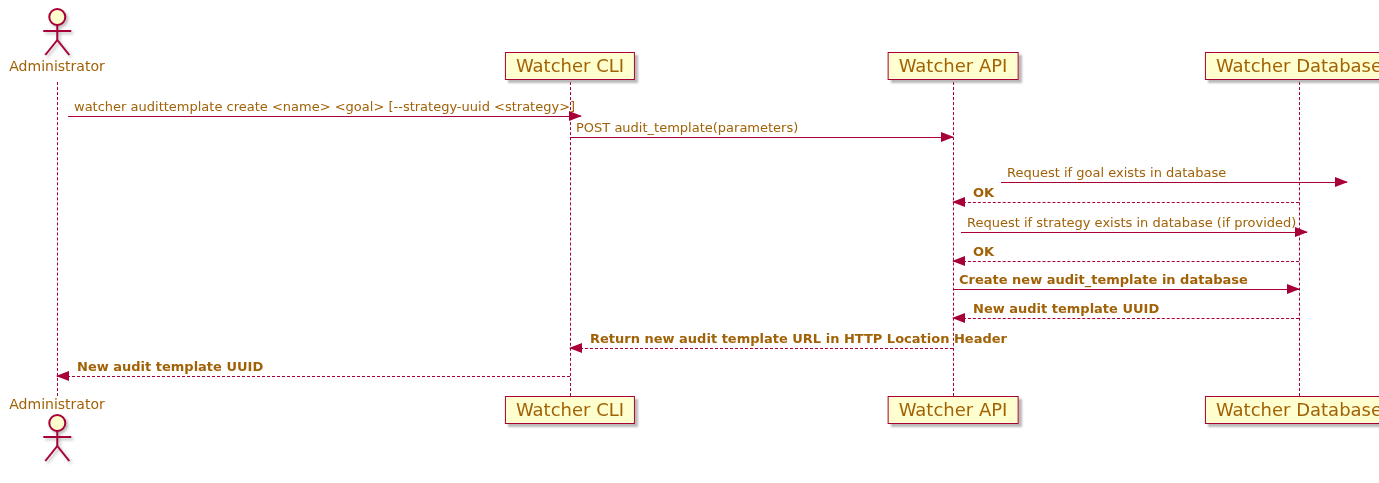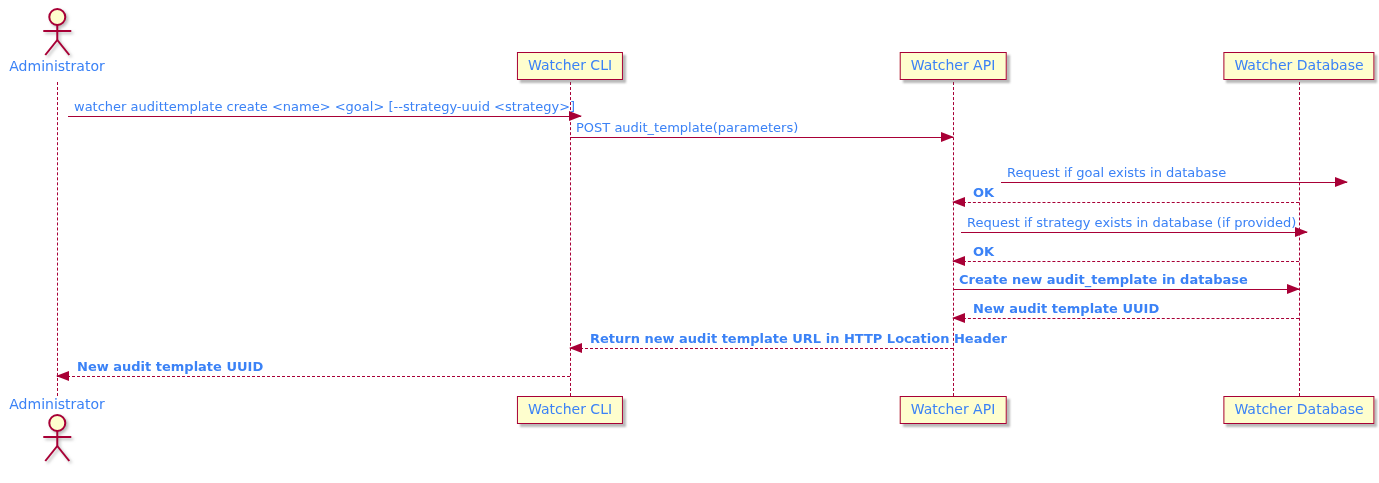--- a/index.html
+++ b/index.html
@@ -1,40 +1,40 @@
 <!DOCTYPE html>
 <html><head>
 <meta charset="utf-8">
 <style>
   html,body { margin:0; padding:0; background:#ffffff; }
   #canvas {
     position:relative;
     width:1379px; height:483px;
     background:#ffffff;
     font-family:"DejaVu Sans", sans-serif;
-    color:#3b82f6;
+    color:#a16207;
     overflow:hidden;
   }
 
   
   .lifeline {
     position:absolute;
     width:0; top:82px; height:314px;
     border-left:1px dashed #A80036;
   }
 
   
   .participant {
     position:absolute;
     transform:translateX(-50%);
     background:#FEFECE;
     border:1.6px solid #A80036;
     box-shadow:3px 3px 2px rgba(100,100,100,0.45);
     padding:4px 10px 5px 10px;
-    font-size:14px;
+    font-size:18px;
     line-height:17px;
     white-space:nowrap;
     text-align:center;
   }
 
   
   .actor { position:absolute; text-align:center; transform:translateX(-50%); }
   .actor svg { filter:drop-shadow(2px 2px 1.5px rgba(120,120,120,0.5)); display:block; margin:0 auto; }
   .actor-label { font-size:14px; line-height:16px; white-space:nowrap; }
 

